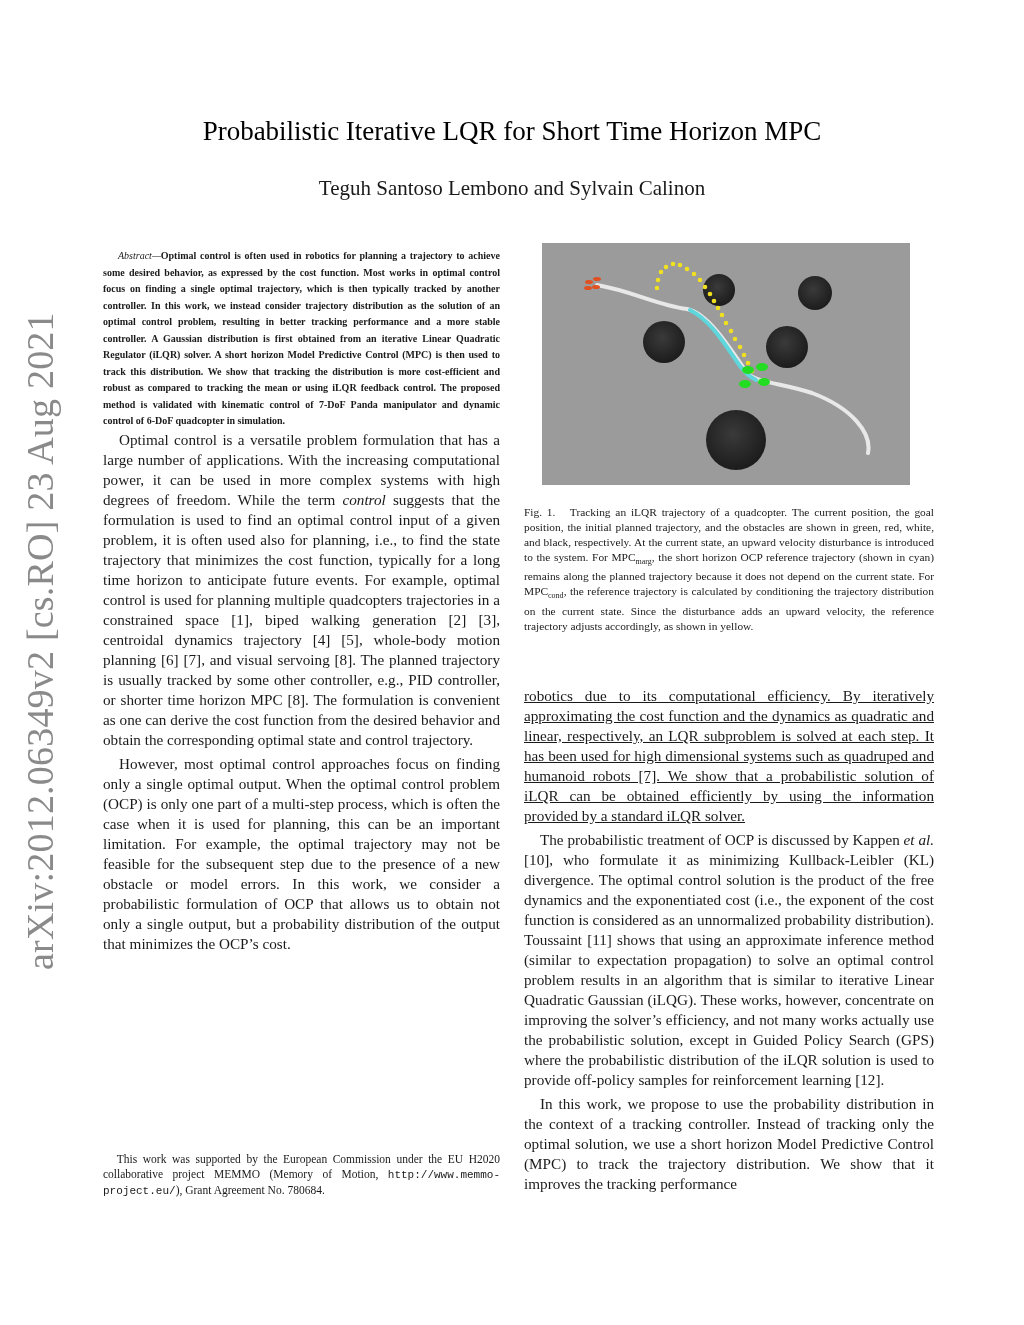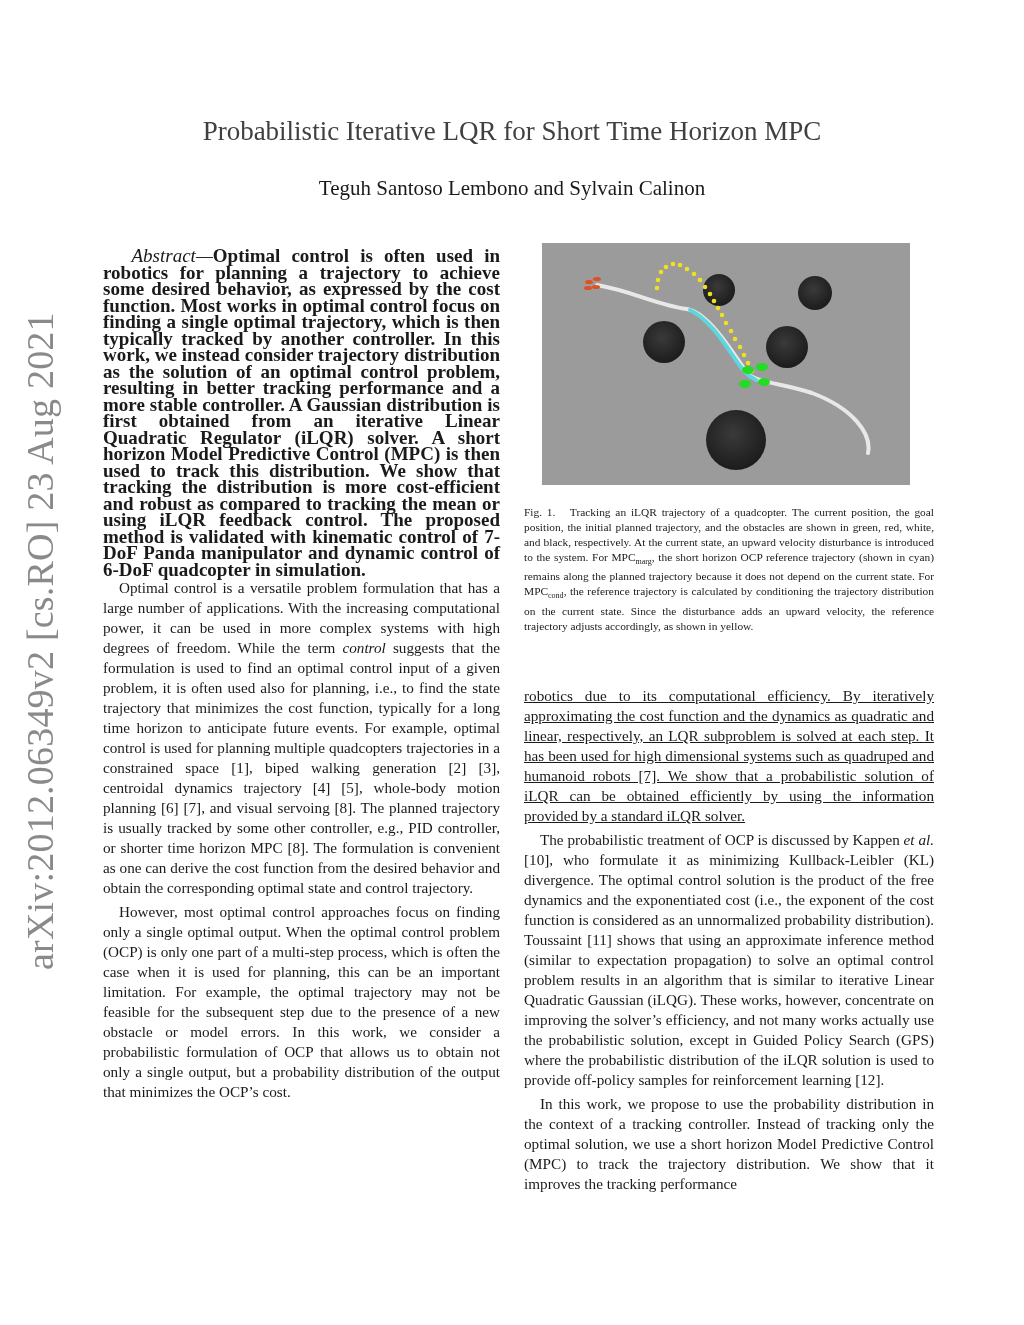--- a/index.html
+++ b/index.html
@@ -1,25 +1,25 @@
 <!DOCTYPE html>
 <html><head>
 <meta charset="utf-8">
 <style>
   html, body { margin: 0; padding: 0; background: #ffffff; }
   body { width: 1024px; height: 1325px; position: relative; overflow: hidden;
          font-family: "Liberation Serif", "DejaVu Serif", serif; color: #1a1a1a; }
   .arxiv { position: absolute; left: 18px; top: 970px; transform-origin: left top; transform: rotate(-90deg);
            font-size: 38px; color: #8a8a8a; white-space: nowrap; letter-spacing: 0.2px; }
-  .title { position: absolute; top: 116px; left: 0; width: 1024px; text-align: center; font-size: 27px; color: #404040; }
+  .title { position: absolute; top: 116px; left: 0; width: 1024px; text-align: center; font-size: 27px; color: #000000; }
   .authors { position: absolute; top: 176px; left: 0; width: 1024px; text-align: center; font-size: 21px; }
   .col { position: absolute; font-size: 15.2px; line-height: 20px; text-align: justify; }
   .col-left { left: 103px; top: 248px; width: 397px; }
   .col-right-body { left: 524px; top: 686px; width: 410px; }
-  .abstract { font-weight: bold; font-size: 19px; line-height: 16.5px; text-align: justify; text-indent: 1.5em; }
+  .abstract { font-weight: bold; font-size: 10px; line-height: 16.5px; text-align: justify; text-indent: 1.5em; }
   .abstract .lead { font-style: italic; font-weight: normal; }
   .section-h { text-align: center; font-size: 13.5px; margin: 24px 0 14px 0; letter-spacing: 0.5px; }
   .section-h .sc { font-variant: small-caps; }
   p { margin: 0 0 4px 0; text-indent: 1.05em; }
   .cont { text-indent: 0; text-decoration: underline; }
   .footnotes { position: absolute; left: 103px; top: 1152px; width: 397px; font-size: 11.5px; line-height: 15px; text-align: justify; }
   .footnotes p { text-indent: 1.2em; margin: 0; }
   .mono { font-family: "Liberation Mono", "DejaVu Sans Mono", monospace; font-size: 11px; }
   .figure { position: absolute; left: 542px; top: 243px; width: 368px; height: 242px; background: #9b9b9b; }
   .caption { position: absolute; left: 524px; top: 505px; width: 410px; font-size: 11.4px; line-height: 15px; text-align: justify; }
@@ -35,20 +35,21 @@
 
 <div class="col col-left">
   <div class="abstract"><span class="lead">Abstract—</span><span>Optimal control is often used in robotics for planning a trajectory to achieve some desired behavior, as expressed by the cost function. Most works in optimal control focus on finding a single optimal trajectory, which is then typically tracked by another controller. In this work, we instead consider trajectory distribution as the solution of an optimal control problem, resulting in better tracking performance and a more stable controller. A Gaussian distribution is first obtained from an iterative Linear Quadratic Regulator (iLQR) solver. A short horizon Model Predictive Control (MPC) is then used to track this distribution. We show that tracking the distribution is more cost-efficient and robust as compared to tracking the mean or using iLQR feedback control. The proposed method is validated with kinematic control of 7-DoF Panda manipulator and dynamic control of 6-DoF quadcopter in simulation.</span></div>
 
 
   <p><span>Optimal control is a versatile problem formulation that has a large number of applications. With the increasing computational power, it can be used in more complex systems with high degrees of freedom. While the term </span><em>control</em><span> suggests that the formulation is used to find an optimal control input of a given problem, it is often used also for planning, i.e., to find the state trajectory that minimizes the cost function, typically for a long time horizon to anticipate future events. For example, optimal control is used for planning multiple quadcopters trajectories in a constrained space [1], biped walking generation [2] [3], centroidal dynamics trajectory [4] [5], whole-body motion planning [6] [7], and visual servoing [8]. The planned trajectory is usually tracked by some other controller, e.g., PID controller, or shorter time horizon MPC [8]. The formulation is convenient as one can derive the cost function from the desired behavior and obtain the corresponding optimal state and control trajectory.</span></p>
   <p>However, most optimal control approaches focus on finding only a single optimal output. When the optimal control problem (OCP) is only one part of a multi-step process, which is often the case when it is used for planning, this can be an important limitation. For example, the optimal trajectory may not be feasible for the subsequent step due to the presence of a new obstacle or model errors. In this work, we consider a probabilistic formulation of OCP that allows us to obtain not only a single output, but a probability distribution of the output that minimizes the OCP’s cost.</p>
 </div>
 
 <div class="footnotes">
+  <p><span>This work was supported by the European Commission under the EU H2020 collaborative project MEMMO (Memory of Motion, </span><span class="mono">http://www.memmo-project.eu/</span><span>), Grant Agreement No. 780684.</span></p>
 </div>
 
 <div class="figure">
   <svg width="368" height="242" viewBox="0 0 368 242">
     <rect width="368" height="242" fill="#9b9b9b"></rect>
     <defs>
       <radialGradient id="ob" cx="0.45" cy="0.4" r="0.6">
         <stop offset="0" stop-color="#3a3a3a"></stop>
           <stop offset="1" stop-color="#1c1c1c"></stop>
       </radialGradient>

